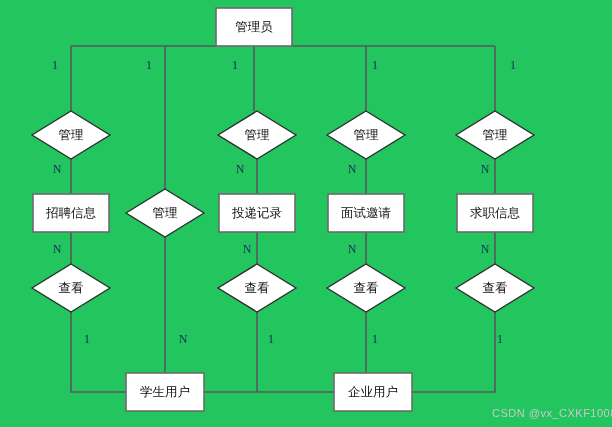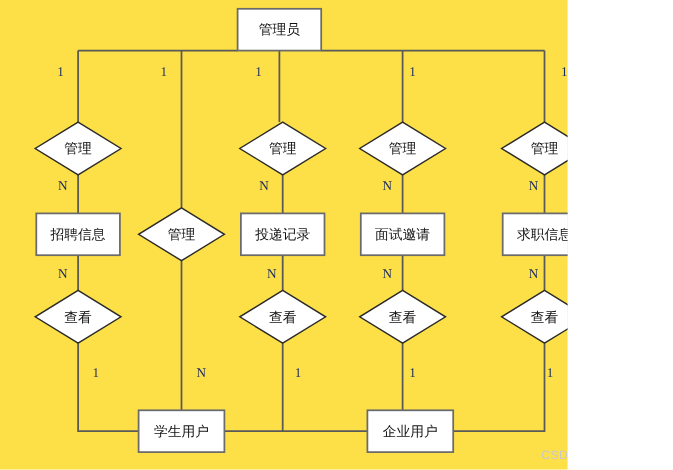--- a/index.html
+++ b/index.html
@@ -5,23 +5,23 @@
   html, body {
     margin: 0;
     padding: 0;
     background: #ffffff;
   }
   body {
     font-family: "Liberation Sans", sans-serif;
   }
   #er-canvas {
     position: relative;
-    width: 516px;
+    width: 612px;
     height: 427px;
-    background: #fde047;
+    background: #22c55e;
     overflow: hidden;
   }
   svg#er-svg {
     position: absolute;
     left: 0;
     top: 0;
     width: 612px;
     height: 427px;
   }
   .edge {

